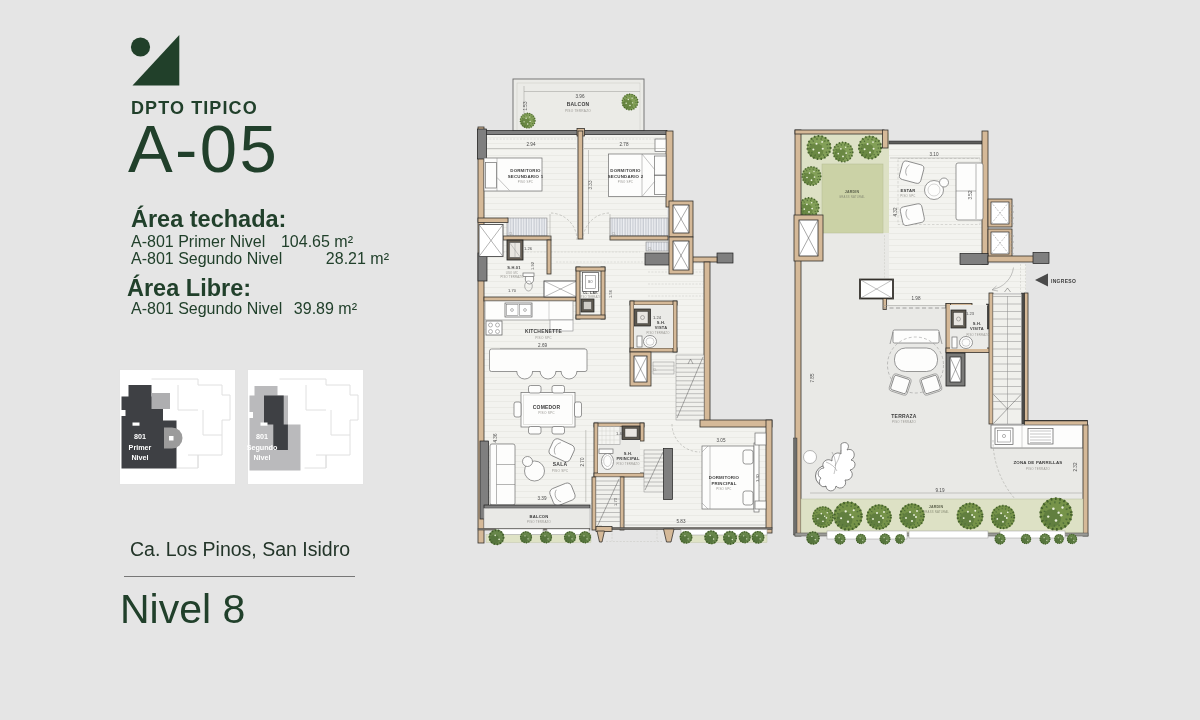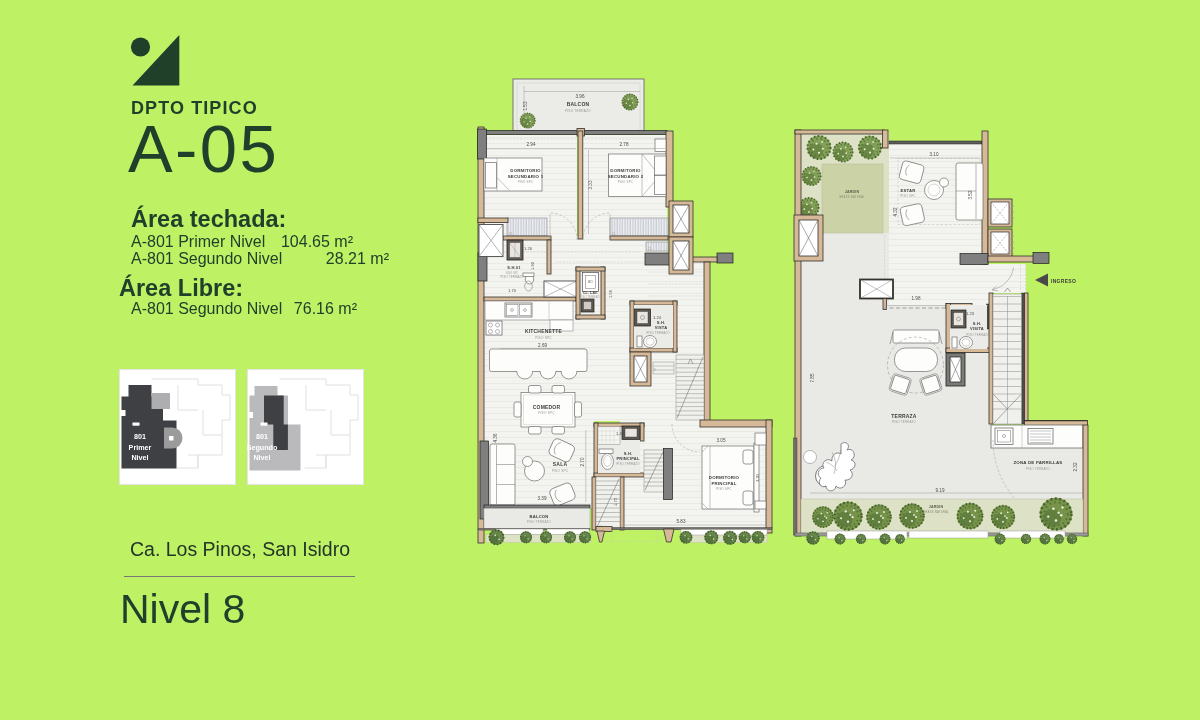--- a/index.html
+++ b/index.html
@@ -1,16 +1,16 @@
 <!DOCTYPE html>
 <html><head>
 <meta charset="utf-8">
 <style>
   html,body{margin:0;padding:0;background:#ffffff;}
-  .page{position:relative;width:1200px;height:720px;background:#bef264;overflow:hidden;
+  .page{position:relative;width:1200px;height:720px;background:#e5e5e5;overflow:hidden;
         font-family:"Liberation Sans",sans-serif;}
   .abs{position:absolute;}
   .green{color:#21402b;}
 </style>
 </head>
 <body>
 <div class="page">
 
   <svg class="abs" style="left:125px;top:28px;" width="62" height="62" viewBox="0 0 62 62">
 
@@ -24,24 +24,24 @@
   <div class="abs green" style="left:128px;top:110px;font-size:67px;font-weight:500;letter-spacing:2.4px;">A-05</div>
 
   <div class="abs green" style="left:131px;top:206px;font-size:23.5px;font-weight:600;">Área techada:</div>
 
   <div class="abs green" style="left:131px;top:233px;font-size:16px;white-space:nowrap;">A-801 Primer Nivel</div>
   <div class="abs green" style="left:236px;top:233px;width:117px;text-align:right;font-size:16px;white-space:nowrap;">104.65 m²</div>
 
   <div class="abs green" style="left:131px;top:250px;font-size:16px;white-space:nowrap;">A-801 Segundo Nivel</div>
   <div class="abs green" style="left:240px;top:250px;width:117px;text-align:right;font-size:16px;white-space:nowrap;padding-left:32px;">28.21 m²</div>
 
-  <div class="abs green" style="left:119px;top:275px;font-size:23.5px;font-weight:600;">Área Libre:</div>
+  <div class="abs green" style="left:127px;top:275px;font-size:23.5px;font-weight:600;">Área Libre:</div>
 
   <div class="abs green" style="left:131px;top:300px;font-size:16px;white-space:nowrap;">A-801 Segundo Nivel</div>
-  <div class="abs green" style="left:240px;top:300px;width:117px;text-align:right;font-size:16px;white-space:nowrap;">76.16 m²</div>
+  <div class="abs green" style="left:240px;top:300px;width:117px;text-align:right;font-size:16px;white-space:nowrap;">39.89 m²</div>
 
   <svg class="abs" style="left:118px;top:365px;" width="250" height="125" viewBox="0 0 250 125">
 
     <rect x="1.5" y="4.5" width="116" height="115" fill="#ffffff" stroke="#e4e4e4" stroke-width="1"></rect>
 
     <path d="M 33.5 14 H 80 V 20 H 104 V 30 H 112 V 55 H 104 V 90 H 80 V 103 H 58.5 M 60 20 V 45 M 60 45 H 80 M 85 45 V 70 M 85 70 H 104 M 70 90 H 80 V 103" fill="none" stroke="#e0e0e0" stroke-width="1"></path>
 
     <path d="M 10.5 20 L 33.5 20 L 33.5 31.5 L 45 31.5 L 45 55.5 L 58.5 55.5 L 58.5 103.5 L 3.5 103.5 L 3.5 51 L 7.5 51 L 7.5 45 L 3.5 45 L 3.5 31.5 L 10.5 31.5 Z" fill="#3e4044"></path>
 
     <rect x="33.5" y="28" width="18.5" height="16" fill="#aeaeb0"></rect>

